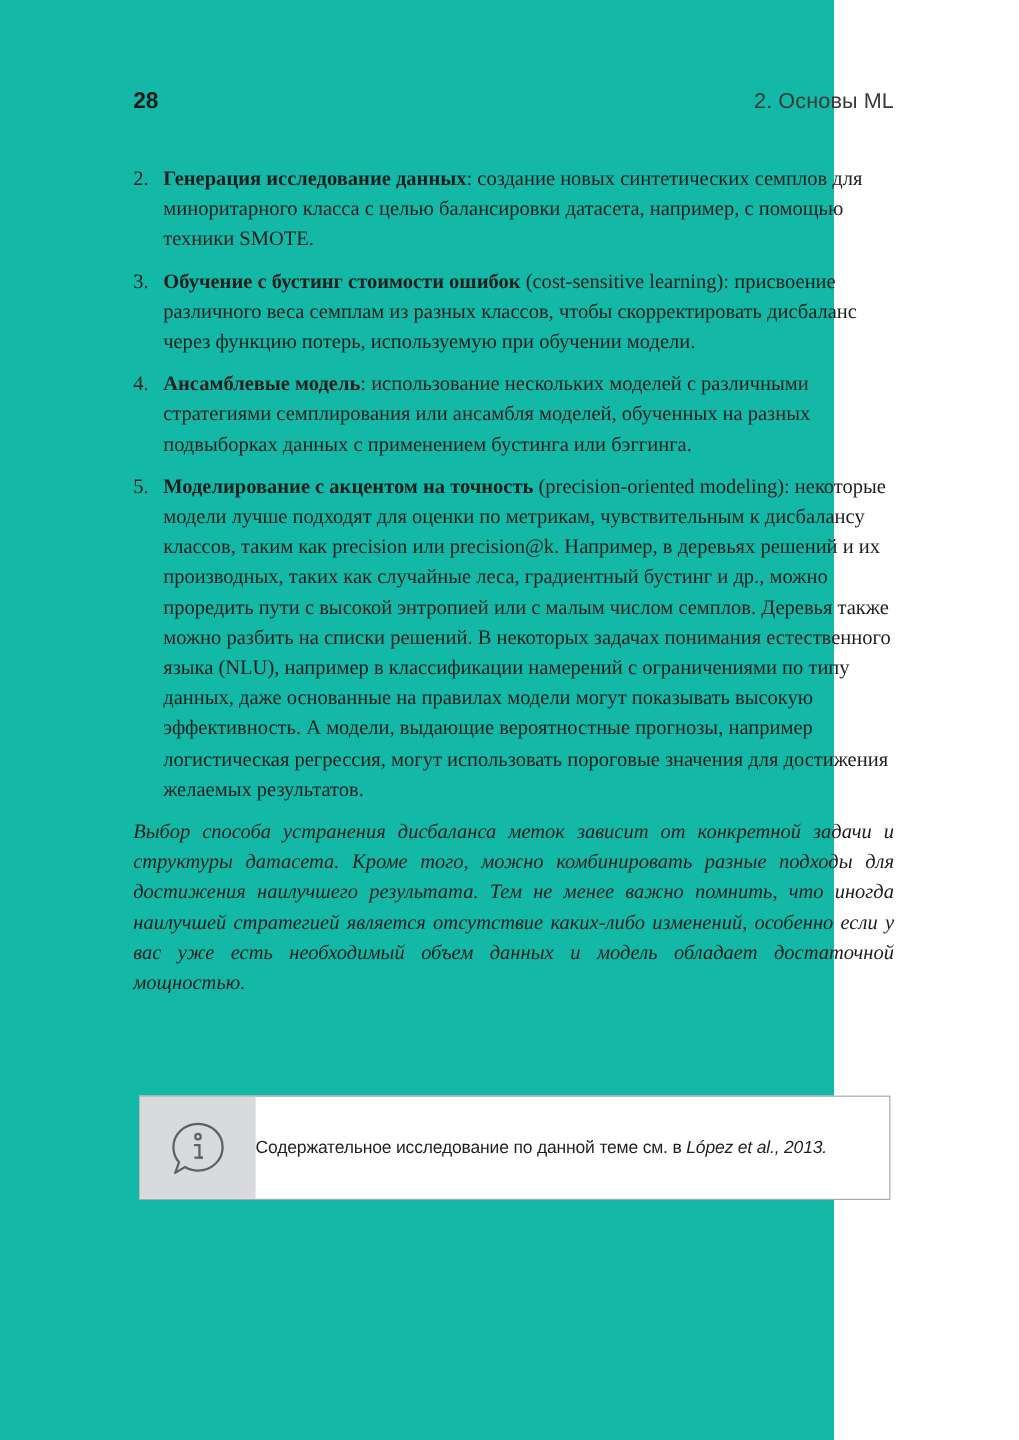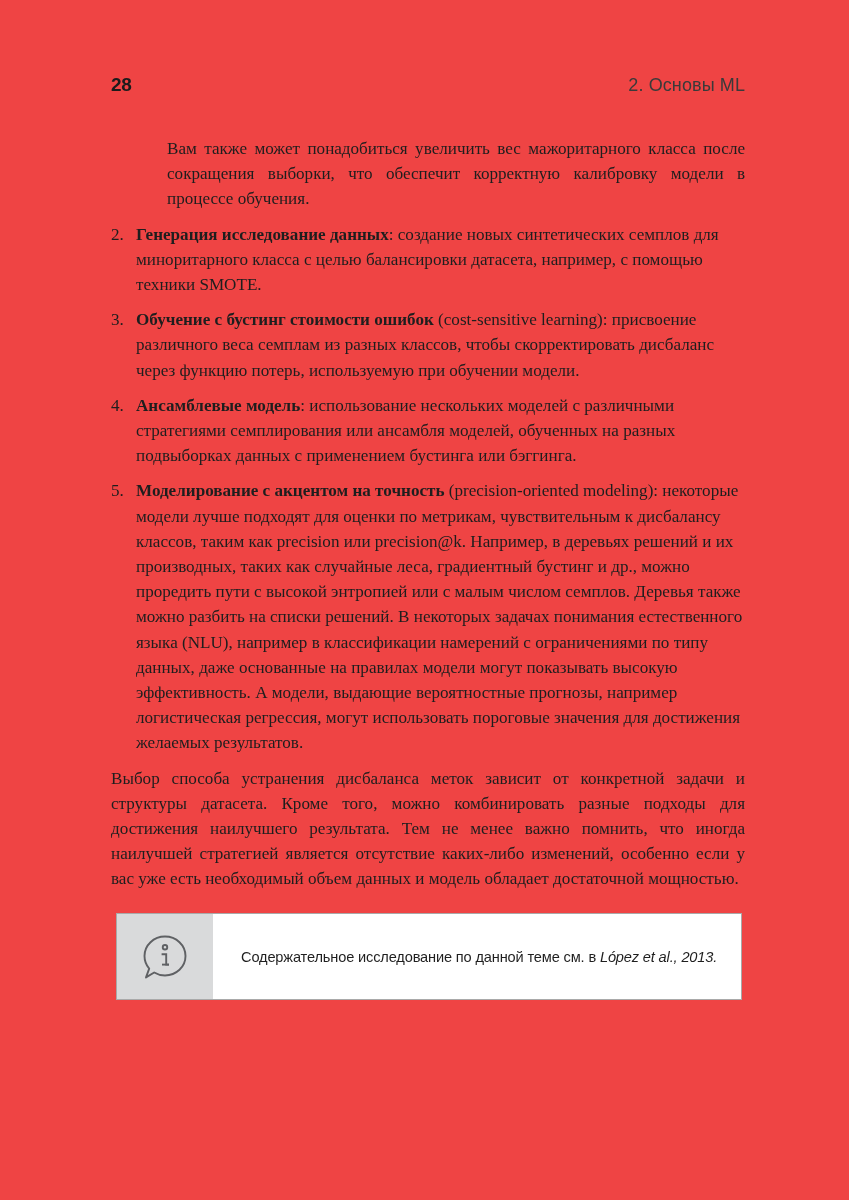--- a/index.html
+++ b/index.html
@@ -12,23 +12,23 @@
     height: 1200px;
     position: relative;
     font-family: "Liberation Serif", "DejaVu Serif", serif;
     color: #1a1a1a;
     overflow: hidden;
   }
 
   .page {
     position: absolute;
     left: 0; top: 0;
-    width: 849px;
+    width: 695px;
     height: 1200px;
-    background: #ef4444;
+    background: #14b8a6;
   }
 
   
   .runhead {
     position: absolute;
     left: 111px;
     top: 74px;
     width: 634px;
     display: flex;
     align-items: baseline;
@@ -95,20 +95,21 @@
     line-height: 25.2px;
     color: #1e1e1e;
   }
   .li-text b {
     font-weight: bold;
   }
 
   .closing-para {
     margin-top: 10px;
     margin-bottom: 0;
+    font-style: italic;
   }
 
   
   .notebox {
     position: absolute;
     left: 116px;
     top: 913px;
     width: 626px;
     height: 87px;
     border: 1px solid #a9a9a9;
@@ -122,21 +123,20 @@
     background: #d9dadb;
     display: flex;
     align-items: center;
     justify-content: center;
     flex: 0 0 96px;
   }
   .notebox-body {
     flex: 1 1 auto;
     display: flex;
     align-items: center;
-    padding-left: 28px;
     padding-right: 18px;
   }
   .notebox-text {
     font-family: "Liberation Sans", "DejaVu Sans", sans-serif;
     font-size: 14.6px;
     line-height: 20px;
     color: #1f1f1f;
     letter-spacing: -0.15px;
   }
   .notebox-text .cite {
@@ -151,21 +151,20 @@
 
 <div class="page">
 
   <div class="runhead">
     <span class="runhead-page">28</span>
     <span class="runhead-title">2. Основы ML</span>
   </div>
 
   <div class="content">
 
-    <p class="lead-para">Вам также может понадобиться увеличить вес мажоритарного класса после сокращения выборки, что обеспечит корректную калибровку модели в процессе обучения.</p>
 
     <ol class="numlist">
 
       <li>
         <span class="li-num">2.</span>
         <span class="li-text"><b>Генерация исследование данных</b><span>: создание новых синтетических семплов для минори­тарного класса с целью балансировки датасета, например, с помощью техники SMOTE.</span></span>
       </li>
 
       <li>
         <span class="li-num">3.</span>

